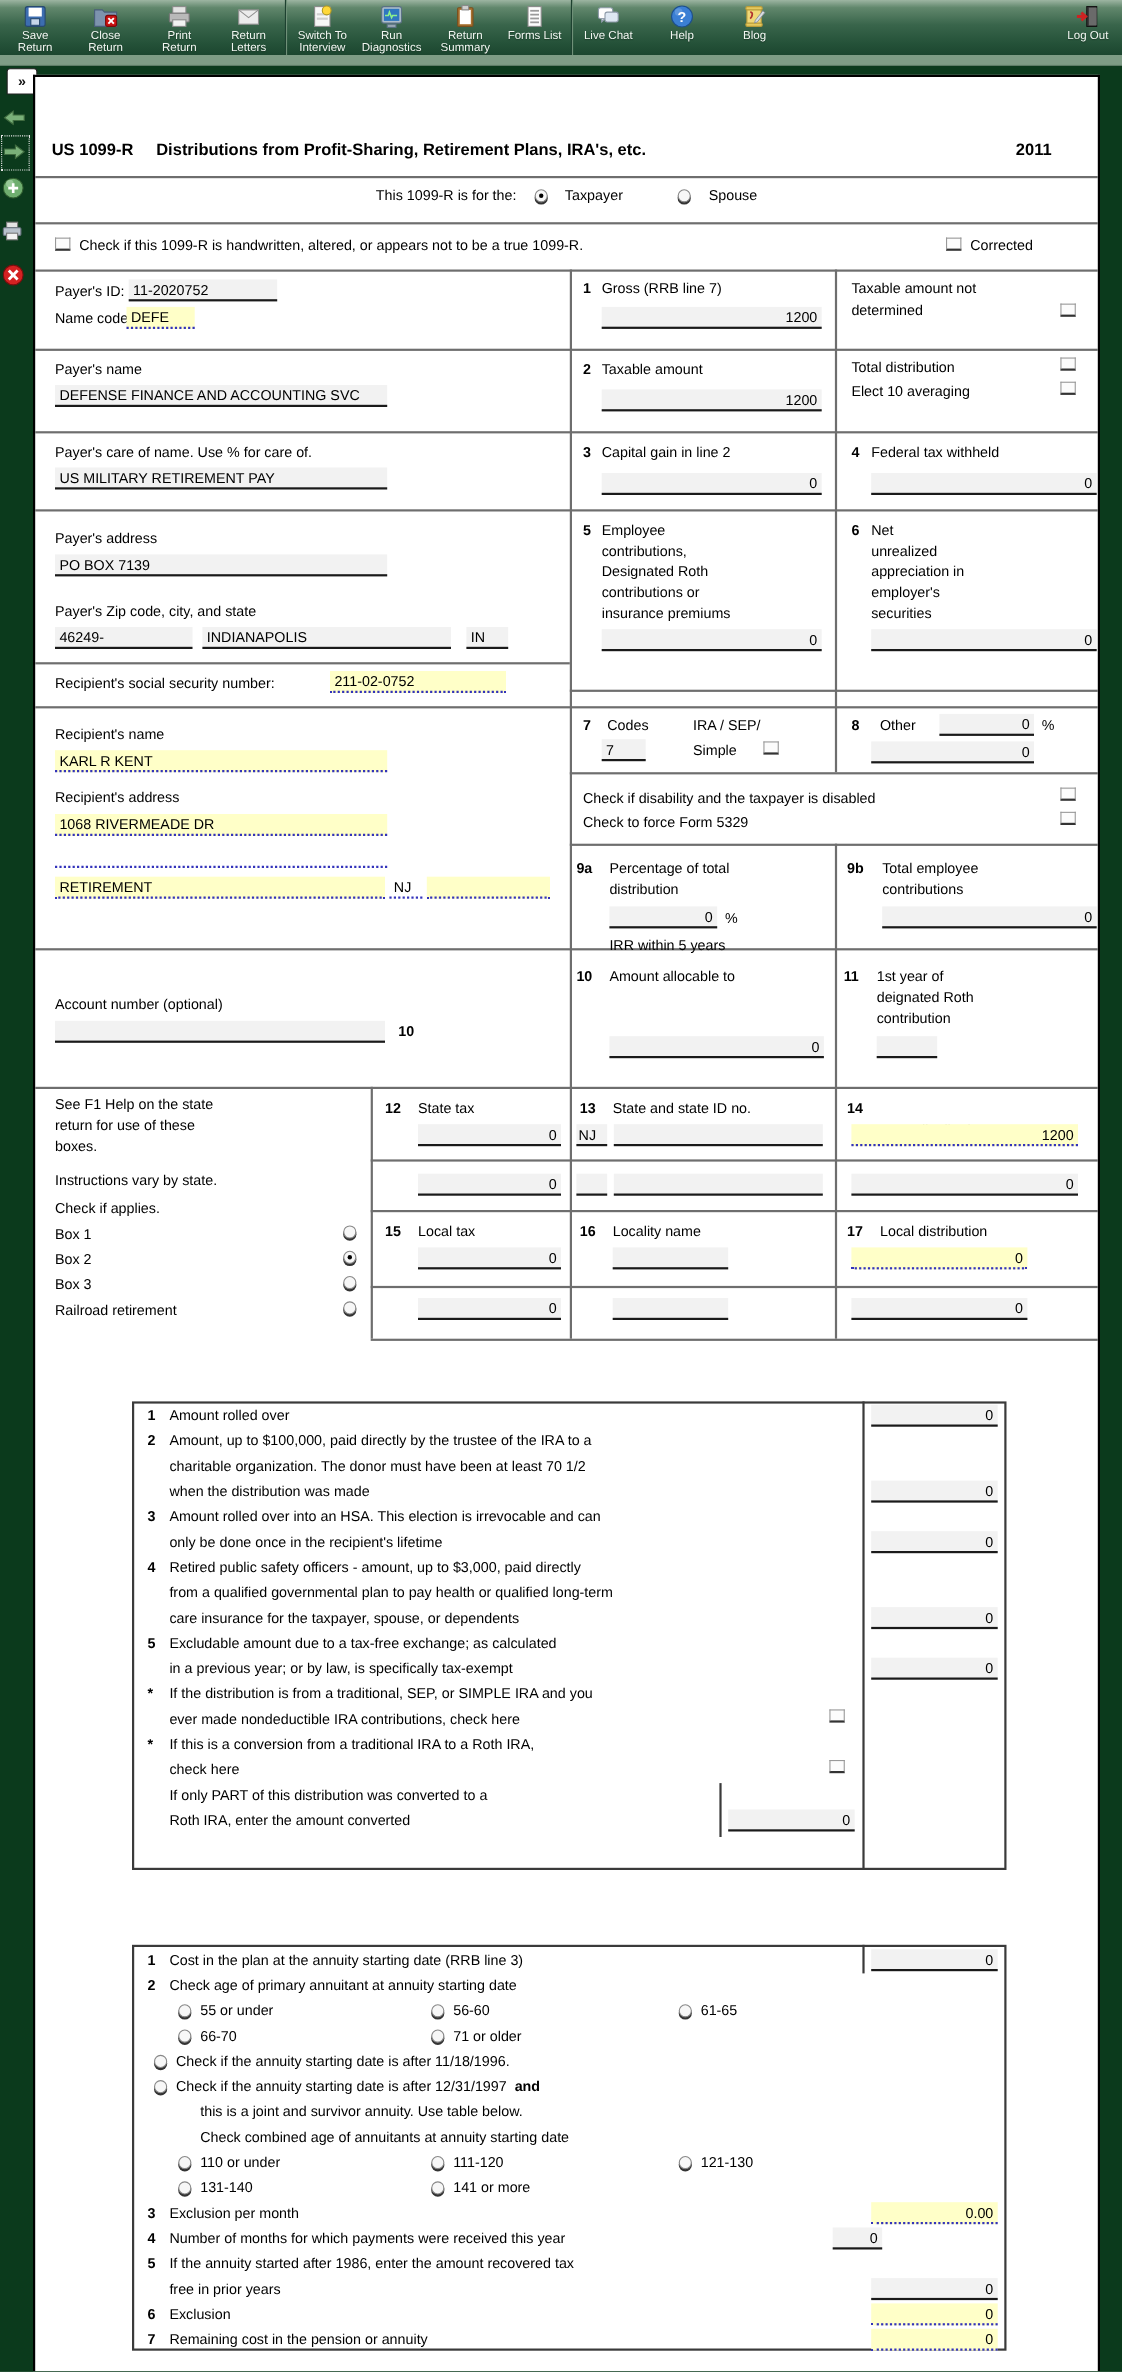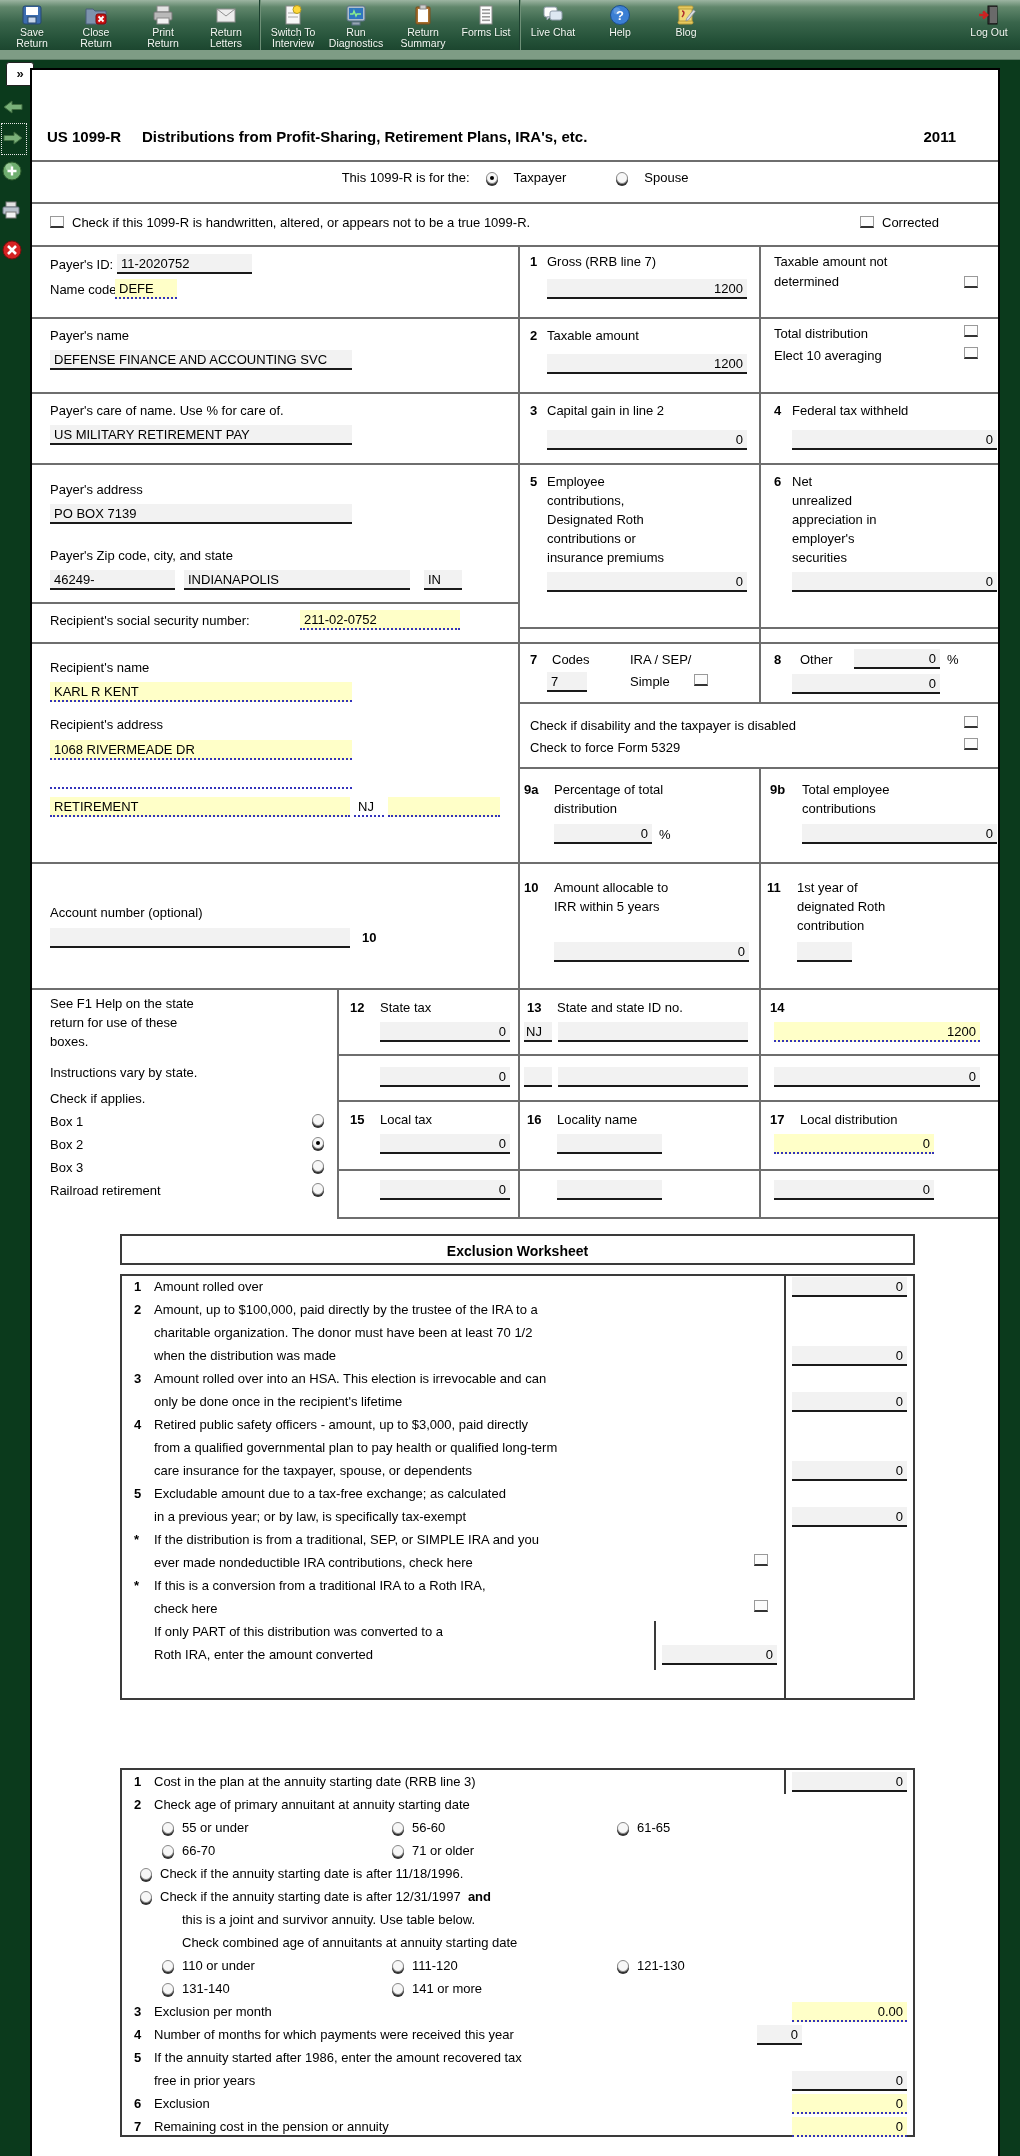--- a/index.html
+++ b/index.html
@@ -332,21 +332,21 @@
     <div class="t b" style="left:738px;top:712px">9b</div>
     <div class="t" style="left:770px;top:712px">Total employee</div>
     <div class="t" style="left:770px;top:731px">contributions</div>
     <div class="inp right" style="left:770px;top:754px;width:195px">0</div>
 
     <div class="t" style="left:18px;top:835px">Account number  (optional)</div>
     <div class="inp" style="left:18px;top:858px;width:300px"></div>
     <div class="t b" style="left:330px;top:860px">10</div>
     <div class="t b" style="left:492px;top:810px">10</div>
     <div class="t" style="left:522px;top:810px">Amount allocable to</div>
-    <div class="t" style="left:522px;top:829px">IRR within 5 years</div>
+    <div class="t" style="left:522px;top:782px">IRR within 5 years</div>
     <div class="inp right" style="left:522px;top:872px;width:195px">0</div>
     <div class="t b" style="left:735px;top:810px">11</div>
     <div class="t" style="left:765px;top:810px">1st year of</div>
     <div class="t" style="left:765px;top:829px">deignated Roth</div>
     <div class="t" style="left:765px;top:848px">contribution</div>
     <div class="inp" style="left:765px;top:872px;width:55px"></div>
 
     <div class="t" style="left:18px;top:926px">See F1 Help on the state</div>
     <div class="t" style="left:18px;top:945px">return for use of these</div>
     <div class="t" style="left:18px;top:964px">boxes.</div>
@@ -384,23 +384,20 @@
     <div class="t" style="left:525px;top:1042px">Locality name</div>
     <div class="inp" style="left:525px;top:1064px;width:105px"></div>
     <div class="t b" style="left:738px;top:1042px">17</div>
     <div class="t" style="left:768px;top:1042px">Local distribution</div>
     <div class="inp inpy right" style="left:742px;top:1064px;width:160px">0</div>
 
     <div class="inp right" style="left:348px;top:1110px;width:130px">0</div>
     <div class="inp" style="left:525px;top:1110px;width:105px"></div>
     <div class="inp right" style="left:742px;top:1110px;width:160px">0</div>
 
-    <div class="wsbox" style="left:88px;top:1164px;width:795px;height:31px">
-      <div class="wstitle" style="top:7px">Exclusion Worksheet</div>
-    </div>
     <div class="wsbox" style="left:88px;top:1204px;width:795px;height:426px"></div>
     <div class="vr" style="left:752px;top:1204px;height:426px;background:#3a3a3a"></div>
 
     <div class="t b" style="left:102px;top:1209px">1</div>
     <div class="t" style="left:122px;top:1209px">Amount rolled over</div>
     <div class="inp right" style="left:760px;top:1207px;width:115px">0</div>
 
     <div class="t b" style="left:102px;top:1232px">2</div>
     <div class="t" style="left:122px;top:1232px">Amount,  up to $100,000,  paid directly by the trustee of the IRA to a</div>
     <div class="t" style="left:122px;top:1255px">charitable organization.  The donor must have been at least 70 1/2</div>

